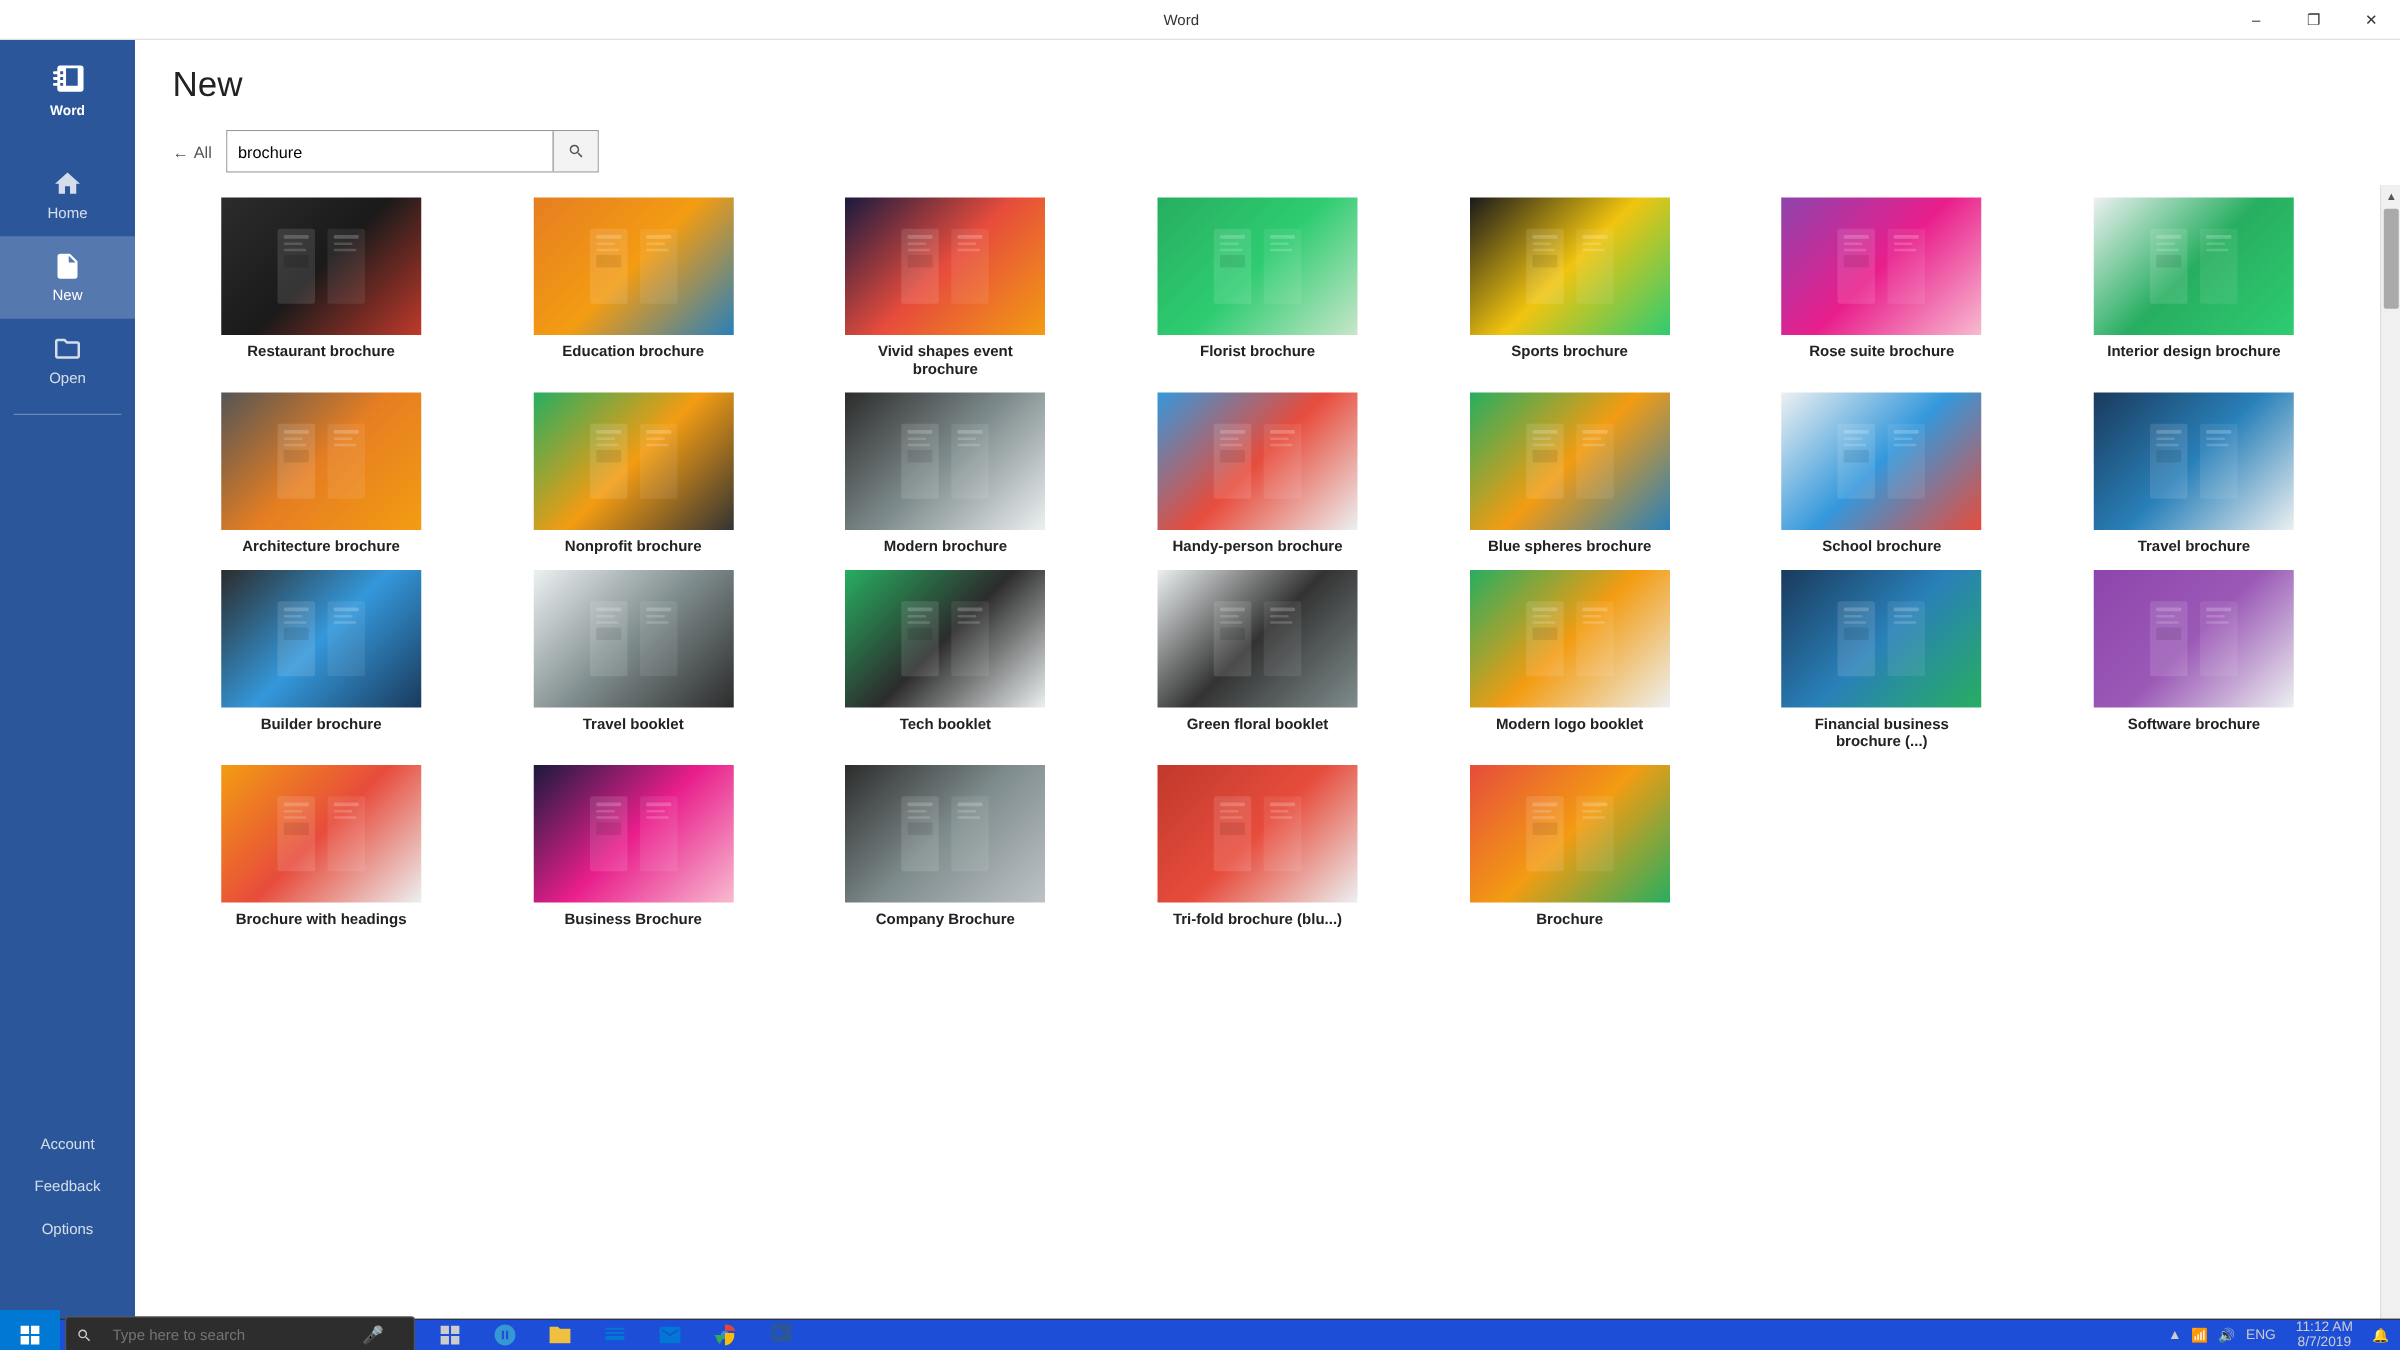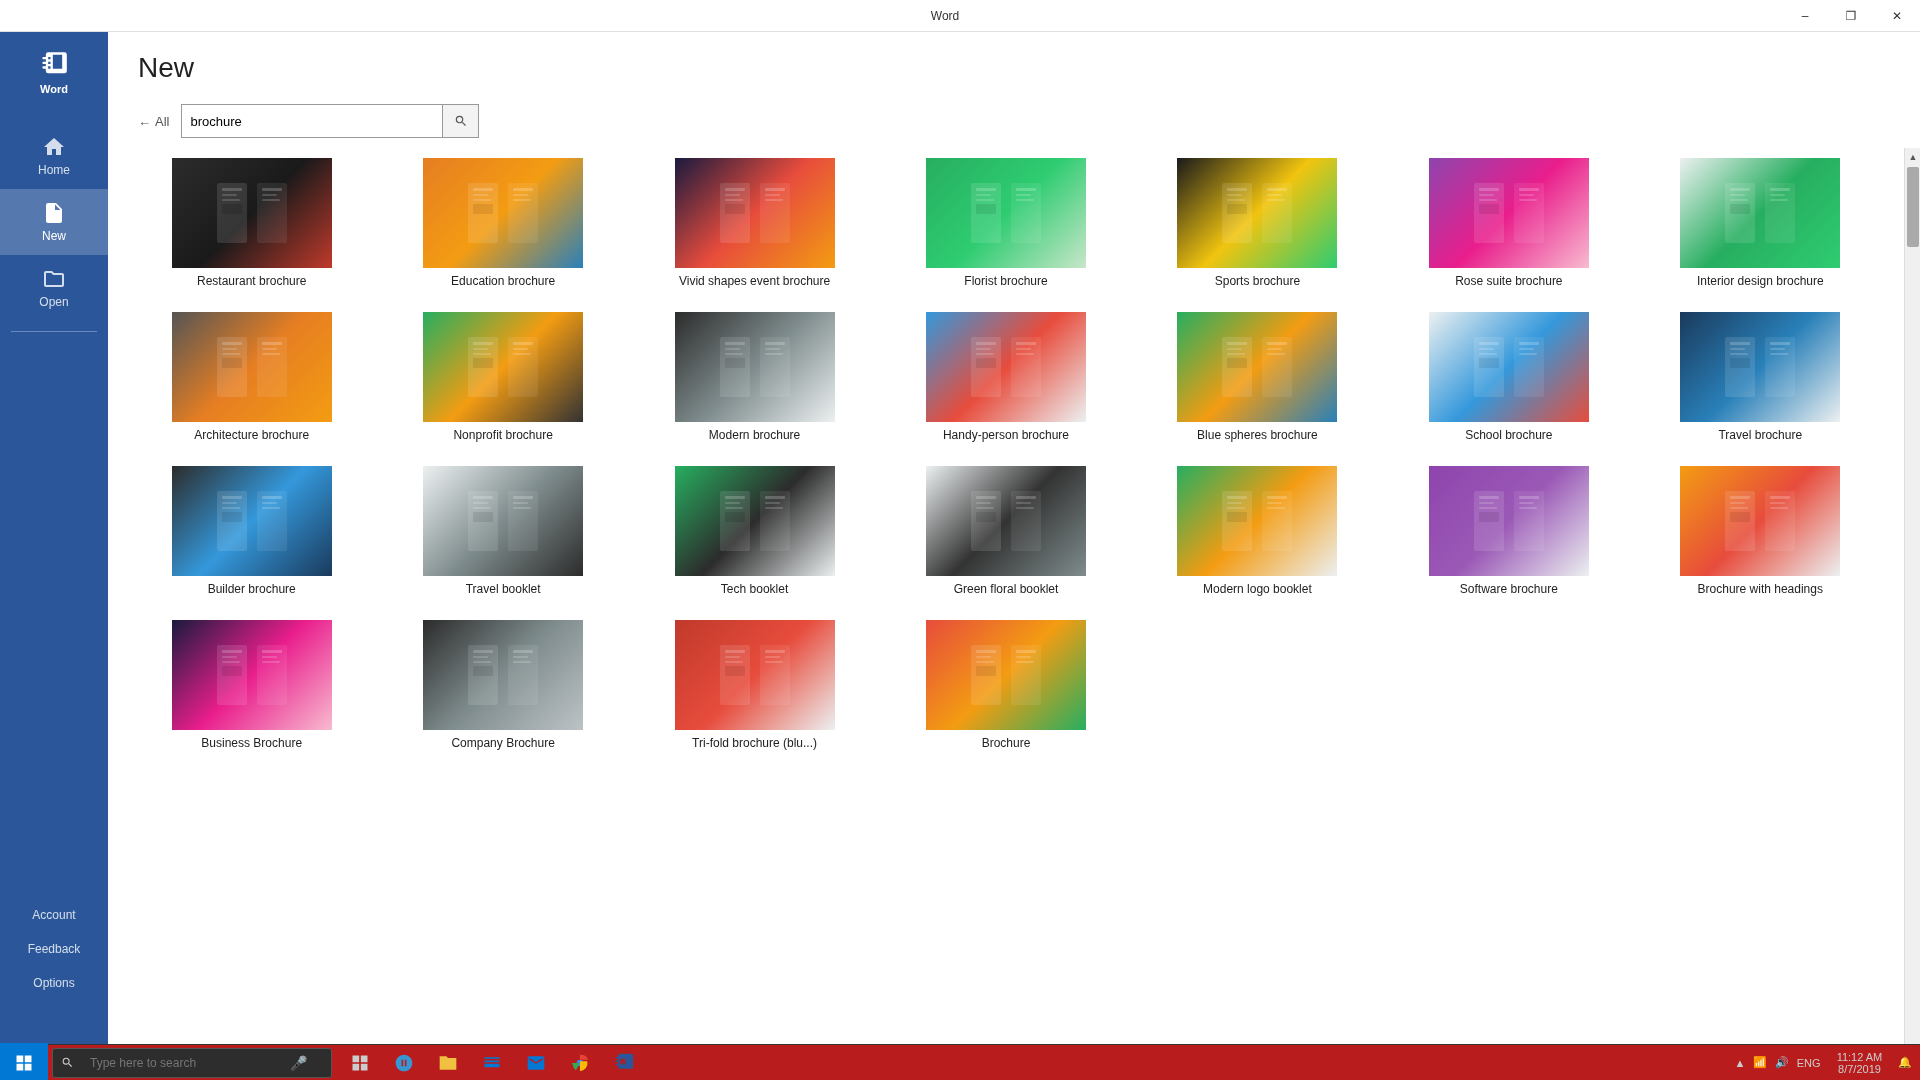--- a/index.html
+++ b/index.html
@@ -1,21 +1,21 @@
 <!DOCTYPE html>
 <html><head>
   <meta charset="utf-8">
   <style>
     * { margin: 0; padding: 0; box-sizing: border-box; }
     body { width: 1920px; height: 1080px; overflow: hidden; font-family: 'Segoe UI', sans-serif; background: #f3f3f3; display: flex; flex-direction: column; }
 
     
     .taskbar {
-      position: fixed; bottom: 0; left: 0; width: 1920px; height: 36px;
-      background: #b91c1c; display: flex; align-items: center; z-index: 100;
+      position: fixed; bottom: 0; left: 0; width: 1920px; height: 25px;
+      background: #1d4ed8; display: flex; align-items: center; z-index: 100;
       border-top: 1px solid #333;
     }
     .taskbar-start { width: 48px; height: 40px; background: #0078d4; display: flex; align-items: center; justify-content: center; cursor: pointer; }
     .taskbar-start svg { width: 18px; height: 18px; fill: white; }
     .taskbar-search { display: flex; align-items: center; background: #2d2d2d; border: 1px solid #555; border-radius: 3px; margin: 0 4px; padding: 0 8px; height: 30px; width: 280px; }
     .taskbar-search input { background: transparent; border: none; outline: none; color: #ccc; font-size: 12px; width: 220px; }
     .taskbar-search-mic { color: #ccc; font-size: 14px; }
     .taskbar-icons { display: flex; align-items: center; gap: 4px; margin-left: 4px; }
     .taskbar-icon { width: 40px; height: 40px; display: flex; align-items: center; justify-content: center; cursor: pointer; }
     .taskbar-icon svg { width: 20px; height: 20px; }
@@ -50,21 +50,21 @@
 
     
     .search-area { padding: 10px 30px; display: flex; align-items: center; gap: 12px; }
     .back-link { display: flex; align-items: center; gap: 4px; color: #555; font-size: 13px; cursor: pointer; text-decoration: none; }
     .search-box { display: flex; align-items: center; border: 1px solid #999; border-radius: 0; }
     .search-input { width: 260px; height: 32px; border: none; outline: none; padding: 0 8px; font-size: 13px; }
     .search-btn { width: 36px; height: 32px; background: #f3f3f3; border: none; border-left: 1px solid #999; cursor: pointer; display: flex; align-items: center; justify-content: center; }
 
     
     .template-grid-container { flex: 1; overflow-y: auto; padding: 10px 30px 30px 30px; }
-    .template-grid { display: grid; grid-template-columns: repeat(7, 1fr); gap: 24px; }
+    .template-grid { display: grid; grid-template-columns: repeat(7, 1fr); gap: 12px; font-weight: bold; }
     .template-item { display: flex; flex-direction: column; align-items: center; cursor: pointer; }
     .template-thumb { width: 160px; height: 110px; background: #e0e0e0; overflow: hidden; display: flex; align-items: center; justify-content: center; position: relative; }
     .template-name { font-size: 12px; color: #222; text-align: center; margin-top: 6px; max-width: 160px; word-wrap: break-word; }
 
     
     .template-grid-container::-webkit-scrollbar { width: 8px; }
     .template-grid-container::-webkit-scrollbar-track { background: #f0f0f0; }
     .template-grid-container::-webkit-scrollbar-thumb { background: #bbb; }
 
     
@@ -482,20 +482,36 @@
       <rect x="10" y="21" width="18" height="2" fill="rgba(255,255,255,0.5)" rx="1"></rect>
       <rect x="10" y="26" width="20" height="10" fill="rgba(0,0,0,0.2)" rx="1"></rect>
       <rect x="50" y="10" width="20" height="3" fill="rgba(255,255,255,0.6)" rx="1"></rect>
       <rect x="50" y="16" width="15" height="2" fill="rgba(255,255,255,0.5)" rx="1"></rect>
       <rect x="50" y="21" width="18" height="2" fill="rgba(255,255,255,0.5)" rx="1"></rect>
     </svg>
               </div>
               <div class="template-name">Modern logo booklet</div>
             </div>
             <div class="template-item">
+              <div class="template-thumb t21">
+                <svg width="80" height="70" viewBox="0 0 80 70" xmlns="http://www.w3.org/2000/svg" opacity="0.4">
+      <rect x="5" y="5" width="30" height="60" fill="rgba(255,255,255,0.3)" rx="2"></rect>
+      <rect x="45" y="5" width="30" height="60" fill="rgba(255,255,255,0.2)" rx="2"></rect>
+      <rect x="10" y="10" width="20" height="3" fill="rgba(255,255,255,0.6)" rx="1"></rect>
+      <rect x="10" y="16" width="15" height="2" fill="rgba(255,255,255,0.5)" rx="1"></rect>
+      <rect x="10" y="21" width="18" height="2" fill="rgba(255,255,255,0.5)" rx="1"></rect>
+      <rect x="10" y="26" width="20" height="10" fill="rgba(0,0,0,0.2)" rx="1"></rect>
+      <rect x="50" y="10" width="20" height="3" fill="rgba(255,255,255,0.6)" rx="1"></rect>
+      <rect x="50" y="16" width="15" height="2" fill="rgba(255,255,255,0.5)" rx="1"></rect>
+      <rect x="50" y="21" width="18" height="2" fill="rgba(255,255,255,0.5)" rx="1"></rect>
+    </svg>
+              </div>
+              <div class="template-name">Financial business brochure (...)</div>
+            </div>
+            <div class="template-item">
               <div class="template-thumb t23">
                 <svg width="80" height="70" viewBox="0 0 80 70" xmlns="http://www.w3.org/2000/svg" opacity="0.4">
       <rect x="5" y="5" width="30" height="60" fill="rgba(255,255,255,0.3)" rx="2"></rect>
       <rect x="45" y="5" width="30" height="60" fill="rgba(255,255,255,0.2)" rx="2"></rect>
       <rect x="10" y="10" width="20" height="3" fill="rgba(255,255,255,0.6)" rx="1"></rect>
       <rect x="10" y="16" width="15" height="2" fill="rgba(255,255,255,0.5)" rx="1"></rect>
       <rect x="10" y="21" width="18" height="2" fill="rgba(255,255,255,0.5)" rx="1"></rect>
       <rect x="10" y="26" width="20" height="10" fill="rgba(0,0,0,0.2)" rx="1"></rect>
       <rect x="50" y="10" width="20" height="3" fill="rgba(255,255,255,0.6)" rx="1"></rect>
       <rect x="50" y="16" width="15" height="2" fill="rgba(255,255,255,0.5)" rx="1"></rect>

